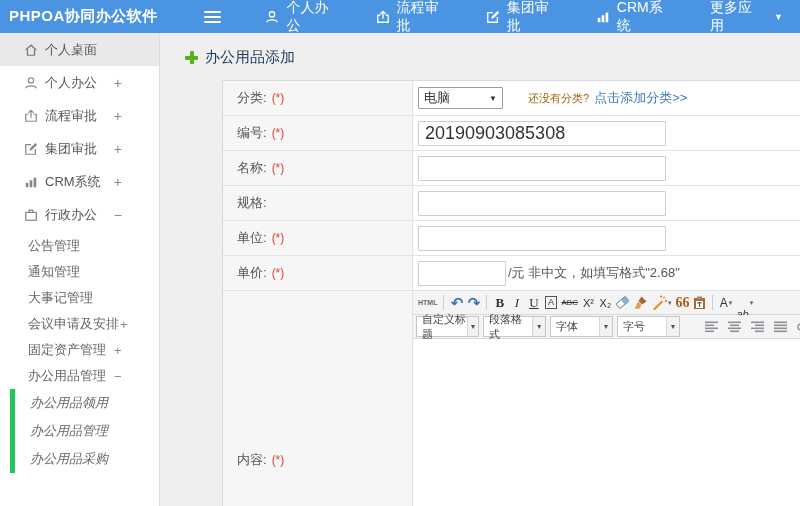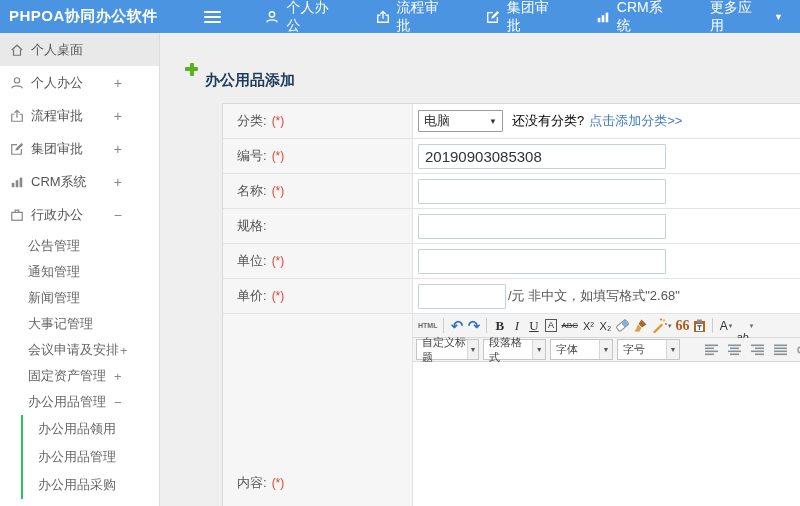--- a/index.html
+++ b/index.html
@@ -11,51 +11,51 @@
   .logo { width:178px; padding-left:9px; font-size:15px; font-weight:bold; letter-spacing:.5px; white-space:nowrap; }
   .hamburger { width:44px; display:flex; flex-direction:column; gap:3px; align-items:center; cursor:pointer; }
   .hamburger i { display:block; width:17px; height:2px; background:#fff; border-radius:1px; }
   .topnav { display:flex; align-items:center; height:100%; }
   .nav-item { display:flex; align-items:center; gap:7px; padding:0 17px; height:100%; color:#fff; text-decoration:none; font-size:14px; cursor:pointer; }
   .nicon { display:flex; align-items:center; }
   .top-caret { font-size:9px; margin-left:2px; }
 
   
   .sidebar { position:absolute; top:33px; left:0; bottom:0; width:160px; background:#fff; border-right:1px solid #ddd; }
-  .side-item { height:33px; display:flex; align-items:center; padding:0 36px 0 9px; color:#555; font-size:13px; cursor:pointer; position:relative; }
+  .side-item { height:33px; display:flex; align-items:center; padding:0 36px 0 23px; color:#555; font-size:13px; cursor:pointer; position:relative; }
   .side-item.active { background:#e9e9e9; }
   .sicon { width:16px; margin-right:6px; display:flex; align-items:center; justify-content:center; }
   .expander { position:absolute; right:37px; color:#888; font-size:14px; }
   .submenu { padding-top:2px; }
   .sub-item { height:26px; display:flex; align-items:center; padding-left:28px; color:#666; font-size:13px; cursor:pointer; }
   .sub-expander { color:#888; margin-left:8px; font-size:13px; }
   .sub-expander.tight { margin-left:1px; }
-  .subsub { border-left:2px solid #22c55e; margin-left:21px; }
+  .subsub { border-left:5px solid #22c55e; margin-left:10px;font-style:italic; }
   .subsub .sub-item { height:28px; padding-left:15px; }
 
   
   .content { margin-left:160px; padding:15px 0 0 25px; }
   .page-title-row { display:flex; align-items:center; gap:7px; }
   .add-plus { position:relative; width:13px; height:13px; display:inline-block; }
   .add-plus::before, .add-plus::after { content:""; position:absolute; background:#56b31f; border-radius:1px; }
   .add-plus::before { left:4.5px; top:0; width:4px; height:13px; }
   .add-plus::after { left:0; top:4.5px; width:13px; height:4px; }
-  .page-title { font-size:15px; font-weight:bold; color:#1d3b5c;margin-top:23px; }
+  .page-title { font-size:15px; font-weight:normal; color:#1d3b5c; }
 
   .form-table { margin:13px 0 0 37px; width:645px; border:1px solid #d5dbe0; background:#fff; }
   .frow { display:flex; border-bottom:1px solid #e0e4e8; }
   .frow:last-child { border-bottom:none; }
   .fl { width:190px; min-width:190px; background:#f6f6f6; border-right:1px solid #e0e4e8; display:flex; align-items:center; padding-left:14px; font-size:13px; color:#555; }
   .req { color:#e0452f; margin-left:5px; font-size:12px; }
   .fv { flex:1; display:flex; align-items:center; padding-left:5px; background:#fff; min-height:34px; }
   .fake-select { width:85px; height:22px; border:1px solid #9c9c9c; border-radius:1px; background:#fff; display:flex; align-items:center; justify-content:space-between; padding:0 5px; font-size:13px; color:#333; cursor:pointer;gap:32px; }
   .fake-select .scaret { font-size:8px; color:#333; }
-  .hint { font-size:13px; color:#000000; margin-left:9px; }
+  .hint { font-size:11px; color:#a16207; margin-left:25px; }
   .link { font-size:13px; color:#3e7cc0; margin-left:5px; text-decoration:none; cursor:pointer; }
-  .txt { width:248px; height:25px; border:1px solid #c6d0d8; border-radius:1px; padding:0 6px; font-size:15px; color:#333; font-family:"Liberation Sans","DejaVu Sans",sans-serif; }
+  .txt { width:248px; height:25px; border:1px solid #c6d0d8; border-radius:1px; padding:0 6px; font-size:18px; color:#333; font-family:"Liberation Sans","DejaVu Sans",sans-serif; }
   .txt.short { width:88px; font-size:13px; }
   .suffix { font-size:13px; color:#555; margin-left:2px; }
 
   
   .content-row { height:338px; }
   .content-row .fl { align-items:center; }
   .editor-cell { padding:0; align-items:stretch; }
   .editor { flex:1; display:flex; flex-direction:column; background:#fff; }
   .tbrow { height:24px; background:#f4f4f4; border-bottom:1px solid #d9d9d9; display:flex; align-items:center; padding:0 3px; }
   .tb { min-width:17px; height:20px; display:inline-flex; align-items:center; justify-content:center; padding:0 2px; font-size:12px; color:#333; cursor:pointer; border-radius:2px; }
@@ -194,23 +194,20 @@
     <span>行政办公</span>
     <span class="expander">−</span>
   </div>
 
   <div class="submenu">
     <div class="sub-item">
         <span>公告管理</span>
       </div>
     <div class="sub-item">
         <span>通知管理</span>
-      </div>
-    <div class="sub-item">
-        <span>新闻管理</span>
       </div>
     <div class="sub-item">
         <span>大事记管理</span>
       </div>
     <div class="sub-item">
         <span>会议申请及安排</span>
         <span class="sub-expander tight">+</span>
       </div>
     <div class="sub-item">
         <span>固定资产管理</span>

